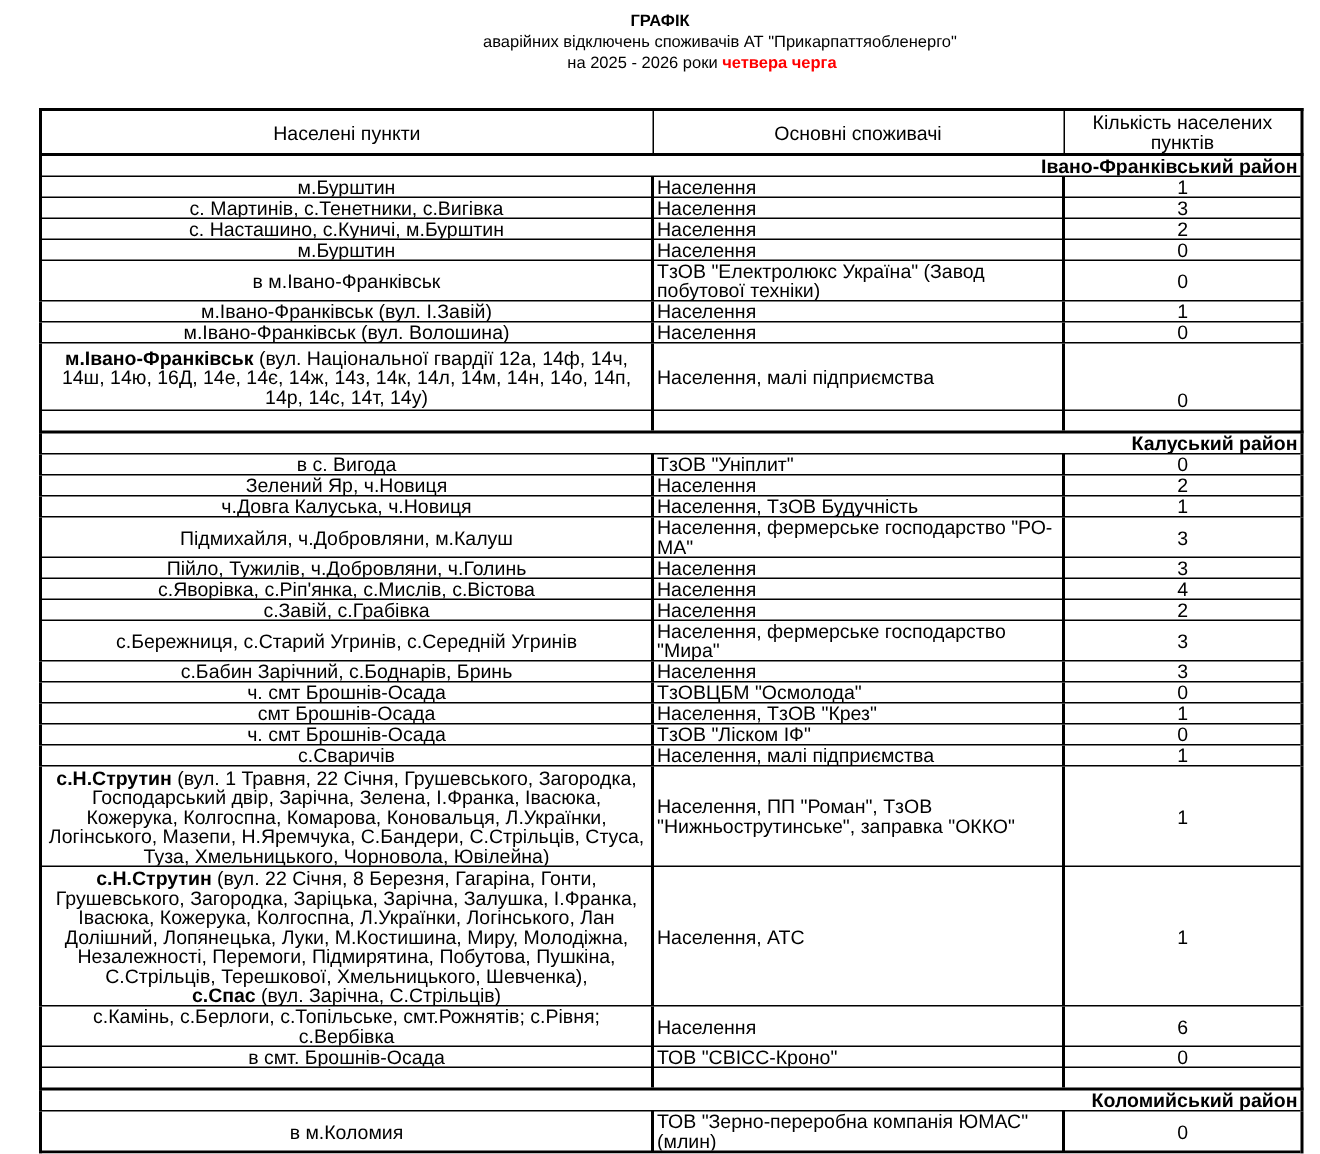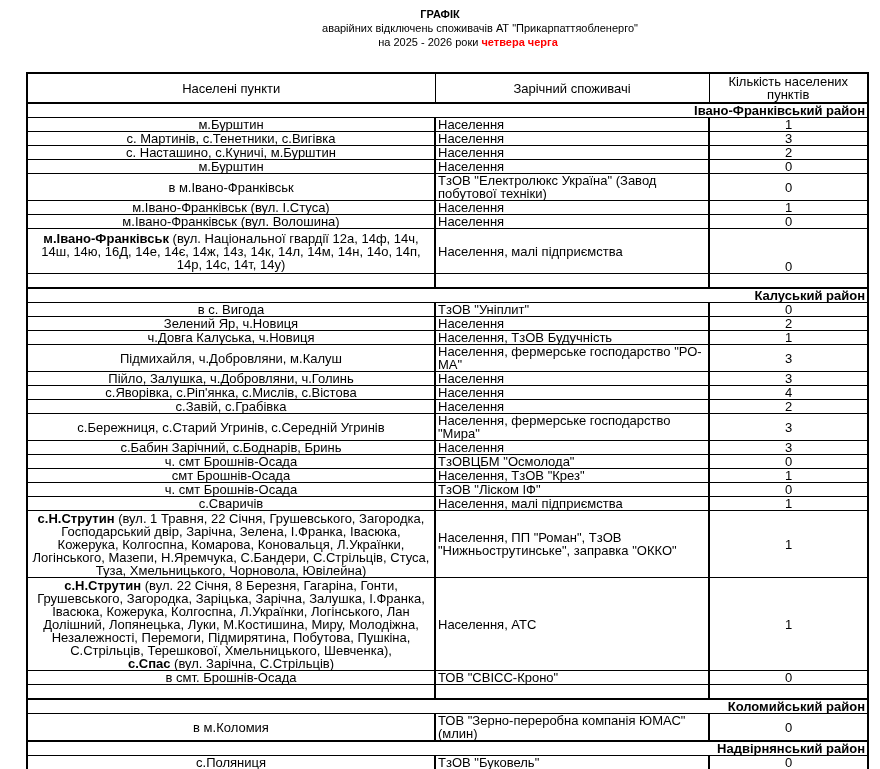--- a/index.html
+++ b/index.html
@@ -44,21 +44,21 @@
 
 <table>
   <colgroup>
       <col class="c1">
       <col class="c2">
       <col class="c3">
     </colgroup>
   <tbody>
     <tr class="hdr">
       <td>Населені пункти</td>
-      <td>Зарічний споживачі</td>
+      <td>Основні споживачі</td>
       <td>Кількість населених пунктів</td>
     </tr>
 
     <tr class="sec">
         <td colspan="3">Івано-Франківський район</td>
       </tr>
     <tr class="row">
         <td class="loc">м.Бурштин</td>
         <td class="cons">Населення</td>
         <td class="cnt">1</td>
@@ -77,21 +77,21 @@
         <td class="loc">м.Бурштин</td>
         <td class="cons">Населення</td>
         <td class="cnt">0</td>
       </tr>
     <tr class="row tall2">
         <td class="loc">в м.Івано-Франківськ</td>
         <td class="cons">ТзОВ "Електролюкс Україна" (Завод побутової техніки)</td>
         <td class="cnt">0</td>
       </tr>
     <tr class="row">
-        <td class="loc">м.Івано-Франківськ (вул. І.Стуса)</td>
+        <td class="loc">м.Івано-Франківськ (вул. І.Завій)</td>
         <td class="cons">Населення</td>
         <td class="cnt">1</td>
       </tr>
     <tr class="row">
         <td class="loc">м.Івано-Франківськ (вул. Волошина)</td>
         <td class="cons">Населення</td>
         <td class="cnt">0</td>
       </tr>
     <tr class="row tall3">
       <td class="loc"><span class="bold">м.Івано-Франківськ</span><span> (вул. Національної гвардії 12а, 14ф, 14ч, 14ш, 14ю, 16Д, 14е, 14є, 14ж, 14з, 14к, 14л, 14м, 14н, 14о, 14п, 14р, 14с, 14т, 14у)</span></td>
@@ -121,21 +121,21 @@
         <td class="loc">ч.Довга Калуська, ч.Новиця</td>
         <td class="cons">Населення, ТзОВ Будучність</td>
         <td class="cnt">1</td>
       </tr>
     <tr class="row">
         <td class="loc">Підмихайля, ч.Добровляни, м.Калуш</td>
         <td class="cons">Населення, фермерське господарство "РО-МА"</td>
         <td class="cnt">3</td>
       </tr>
     <tr class="row">
-        <td class="loc">Пійло, Залушка, ч.Добровляни, ч.Голинь</td>
+        <td class="loc">Пійло, Тужилів, ч.Добровляни, ч.Голинь</td>
         <td class="cons">Населення</td>
         <td class="cnt">3</td>
       </tr>
     <tr class="row">
         <td class="loc">с.Яворівка, с.Ріп'янка, с.Мислів, с.Вістова</td>
         <td class="cons">Населення</td>
         <td class="cnt">4</td>
       </tr>
     <tr class="row">
         <td class="loc">с.Завій, с.Грабівка</td>
@@ -176,20 +176,25 @@
       <td class="loc"><span class="bold">с.Н.Струтин</span><span> (вул. 1 Травня, 22 Січня, Грушевського, Загородка, Господарський двір, Зарічна, Зелена, І.Франка, Івасюка, Кожерука, Колгоспна, Комарова, Коновальця, Л.Українки, Логінського, Мазепи, Н.Яремчука, С.Бандери, С.Стрільців, Стуса, Туза, Хмельницького, Чорновола, Ювілейна)</span></td>
       <td class="cons">Населення, ПП "Роман", ТзОВ "Нижньострутинське", заправка "ОККО"</td>
       <td class="cnt">1</td>
     </tr>
     <tr class="row tall6">
       <td class="loc"><span class="bold">с.Н.Струтин</span><span> (вул. 22 Січня, 8 Березня, Гагаріна, Гонти, Грушевського, Загородка, Заріцька, Зарічна, Залушка, І.Франка, Івасюка, Кожерука, Колгоспна, Л.Українки, Логінського, Лан Долішний, Лопянецька, Луки, М.Костишина, Миру, Молодіжна, Незалежності, Перемоги, Підмирятина, Побутова, Пушкіна, С.Стрільців, Терешкової, Хмельницького, Шевченка),</span><br><span class="bold">с.Спас</span><span> (вул. Зарічна, С.Стрільців)</span></td>
       <td class="cons">Населення, АТС</td>
       <td class="cnt">1</td>
     </tr>
     <tr class="row">
+        <td class="loc">с.Камінь, с.Берлоги, с.Топільське, смт.Рожнятів; с.Рівня; с.Вербівка</td>
+        <td class="cons">Населення</td>
+        <td class="cnt">6</td>
+      </tr>
+    <tr class="row">
         <td class="loc">в смт. Брошнів-Осада</td>
         <td class="cons">ТОВ "СВІСС-Кроно"</td>
         <td class="cnt">0</td>
       </tr>
     <tr class="row blank">
         <td class="loc"></td>
         <td class="cons"></td>
         <td class="cnt"></td>
       </tr>
 

